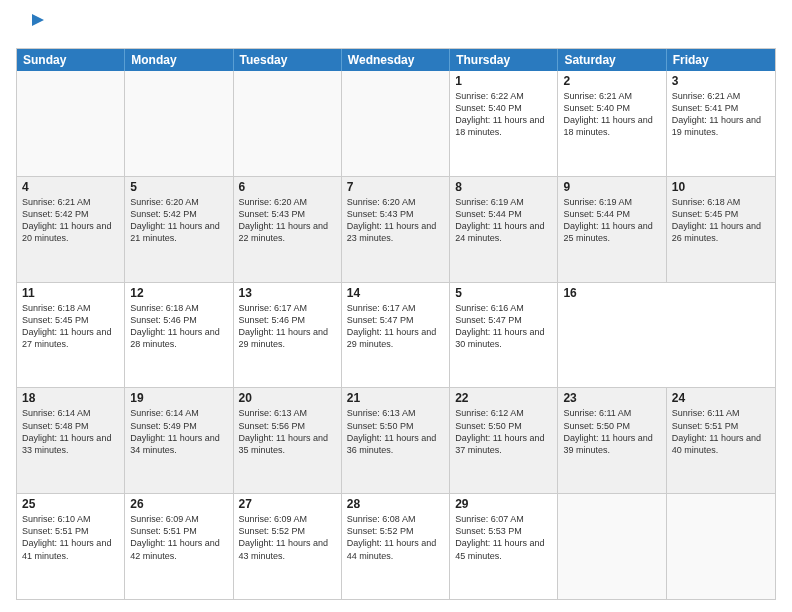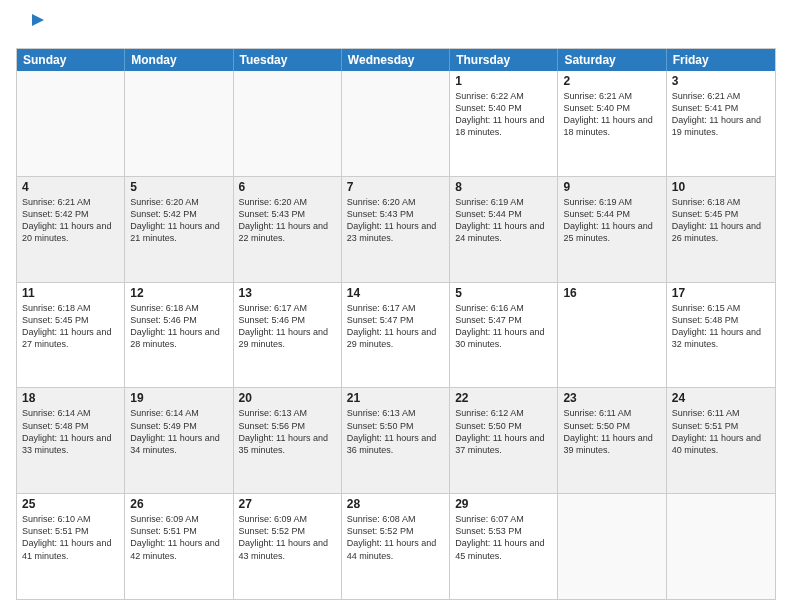--- a/index.html
+++ b/index.html
@@ -227,26 +227,20 @@
           </div>
           <div class="cell">
             <div class="cell-date">5</div>
             <div class="cell-info">Sunrise: 6:16 AM
 Sunset: 5:47 PM
 Daylight: 11 hours and 30 minutes.</div>
           </div>
           <div class="cell">
             <div class="cell-date">16</div>
           </div>
-          <div class="cell">
-            <div class="cell-date">17</div>
-            <div class="cell-info">Sunrise: 6:15 AM
-Sunset: 5:48 PM
-Daylight: 11 hours and 32 minutes.</div>
-          </div>
         </div>
         <div class="week-row alt-row">
           <div class="cell">
             <div class="cell-date">18</div>
             <div class="cell-info">Sunrise: 6:14 AM
 Sunset: 5:48 PM
 Daylight: 11 hours and 33 minutes.</div>
           </div>
           <div class="cell">
             <div class="cell-date">19</div>

